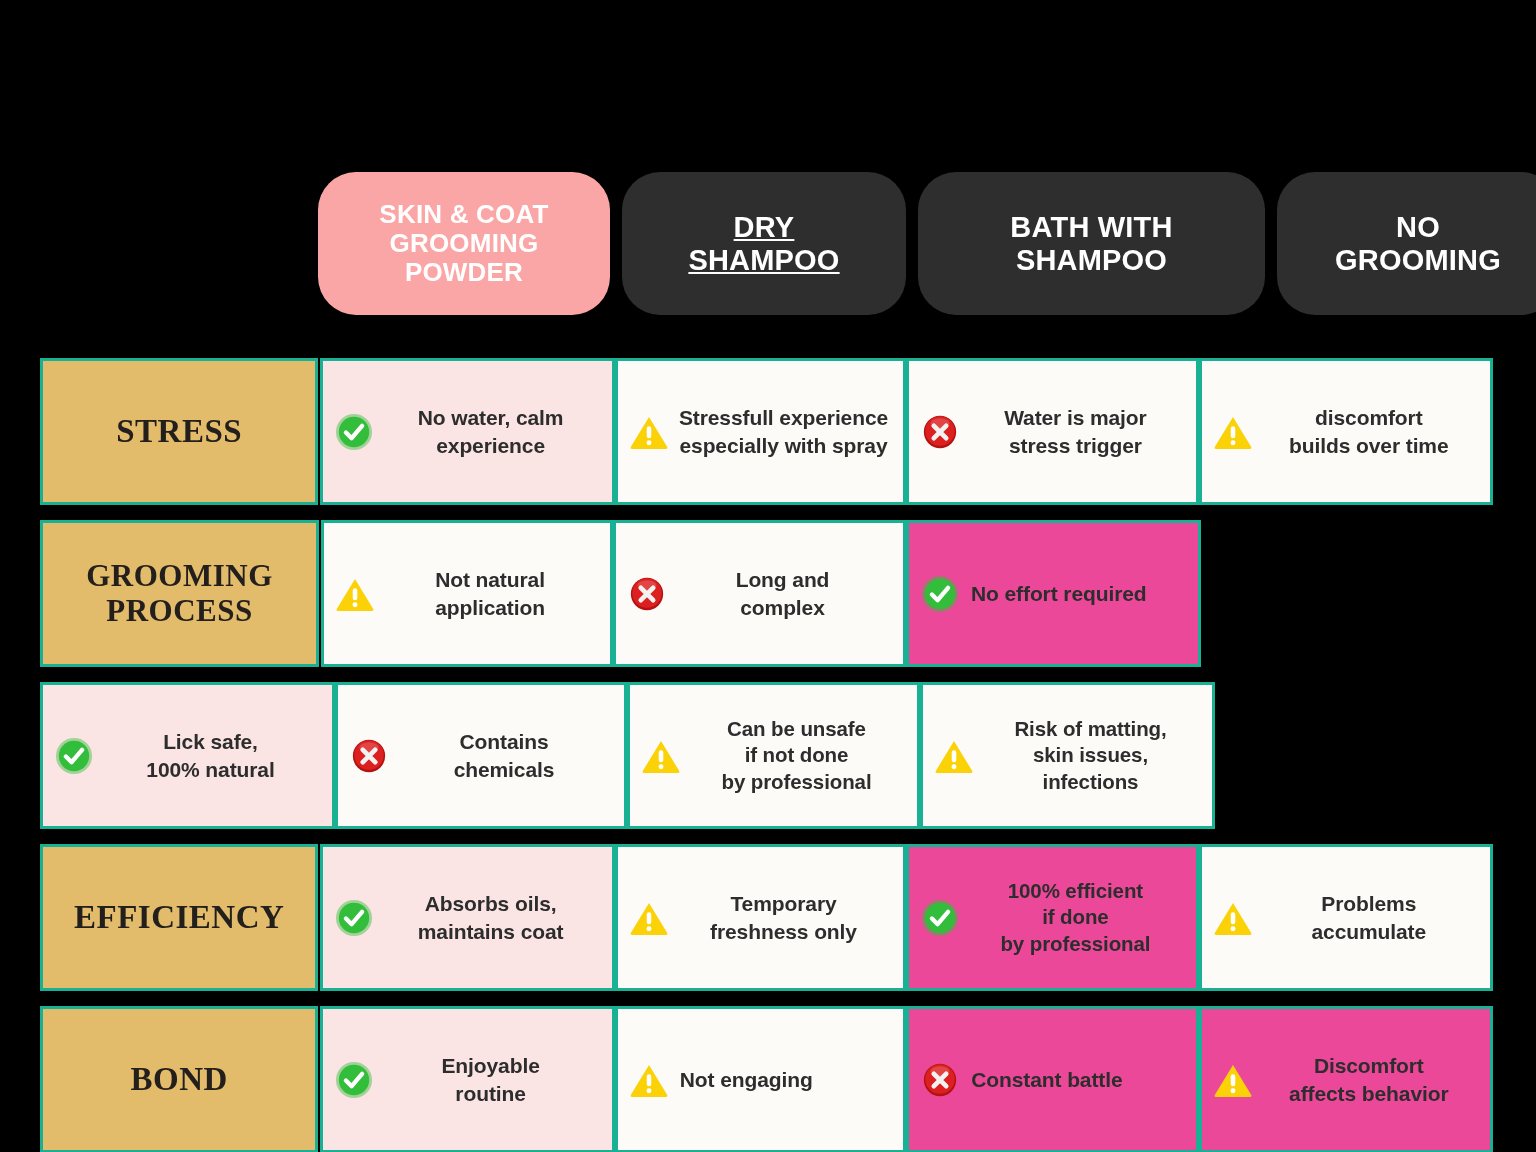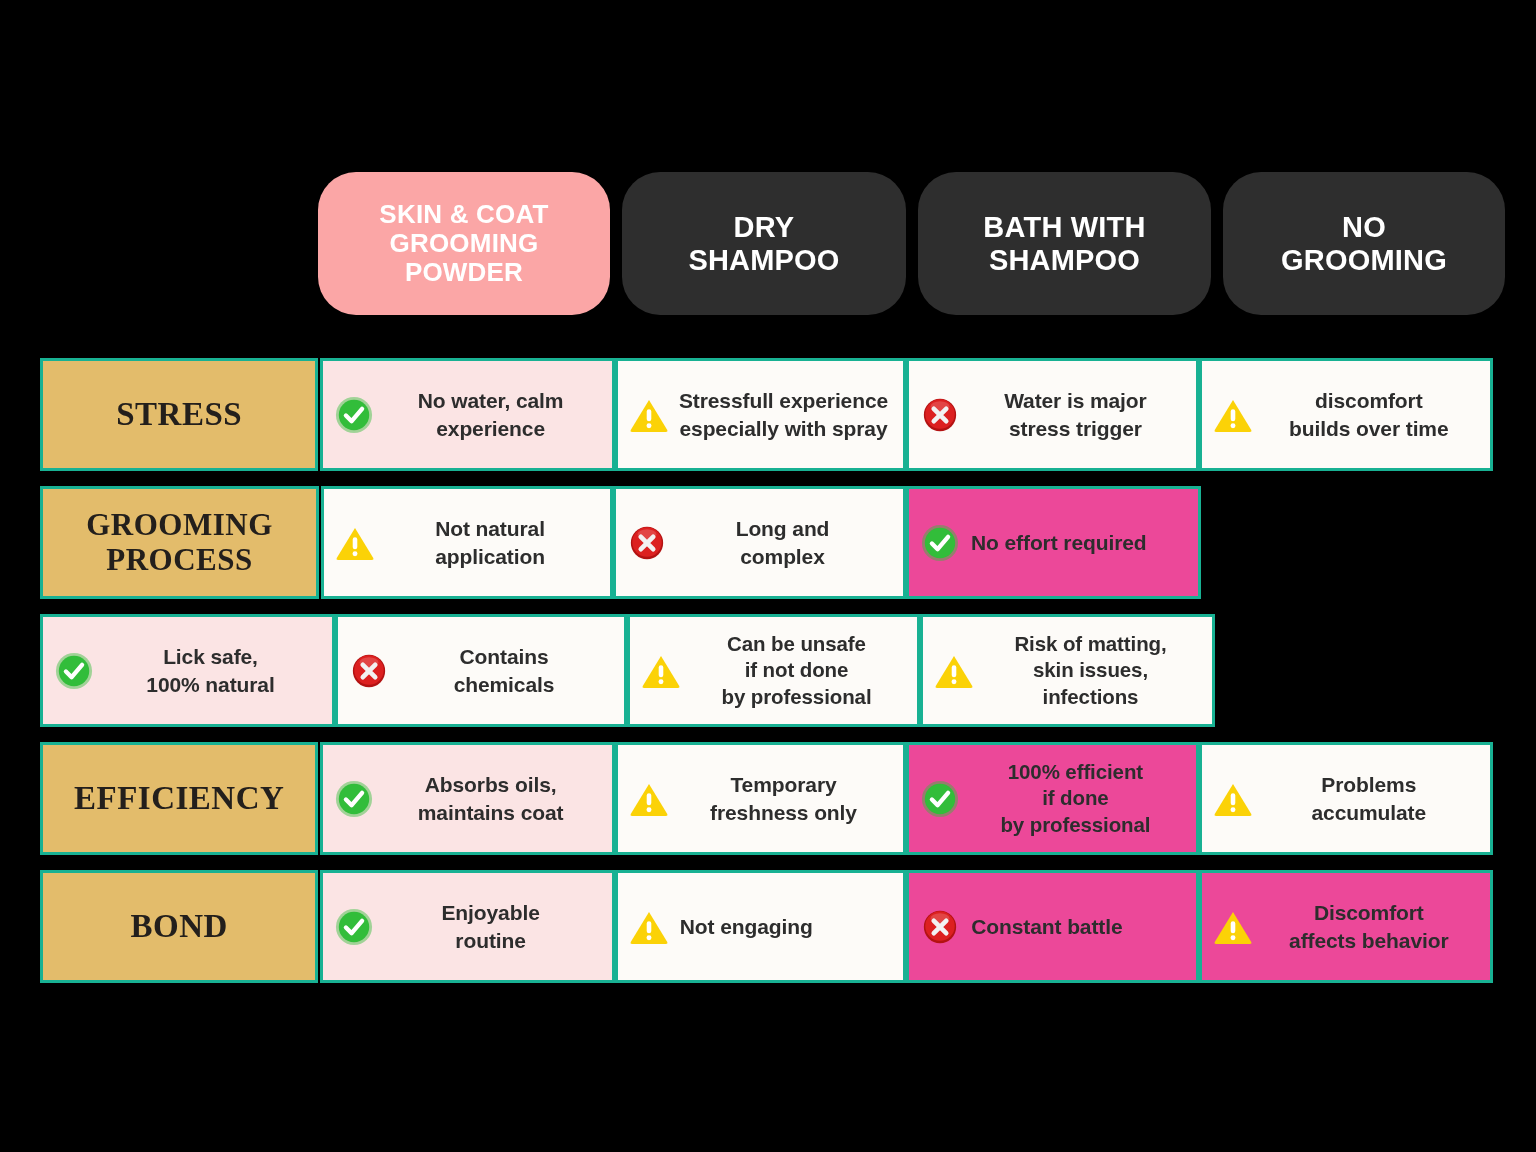--- a/index.html
+++ b/index.html
@@ -49,34 +49,34 @@
   }
   .header-pill.hl {
     width: 292px;
     background: #fba6a6;
     font-size: 26px;
   }
   .header-pill.dark {
     background: #2e2e2e;
   }
   .pill-2 { width: 284px; }
-  .pill-3 { width: 293px; }
+  .pill-3 { width: 347px; }
   .pill-4 { width: 282px; }
 
   
   .table {
     position: absolute;
     left: 40px;
     top: 358px;
     width: 1453px;
   }
   .trow {
     display: flex;
     margin-bottom: 15px;
-    height: 113px;
+    height: 147px;
   }
   .trow:last-child { margin-bottom: 3px; }
 
   .cell {
     box-sizing: border-box;
     border: 3px solid #18b193;
     display: flex;
     align-items: center;
     position: relative;
   }
@@ -143,21 +143,21 @@
 
 <div id="stage">
 
   <div class="header-row">
       <div class="header-pill hl">
         <span style="white-space: pre-line;">SKIN &amp; COAT
 GROOMING
 POWDER</span>
       </div>
       <div class="header-pill dark pill-2">
-        <span style="white-space: pre-line;">DRY
+        <span style="white-space: pre-line; text-decoration: underline;">DRY
 SHAMPOO</span>
       </div>
       <div class="header-pill dark pill-3">
         <span style="white-space: pre-line;">BATH WITH
 SHAMPOO</span>
       </div>
       <div class="header-pill dark pill-4">
         <span style="white-space: pre-line;">NO
 GROOMING</span>
       </div>

